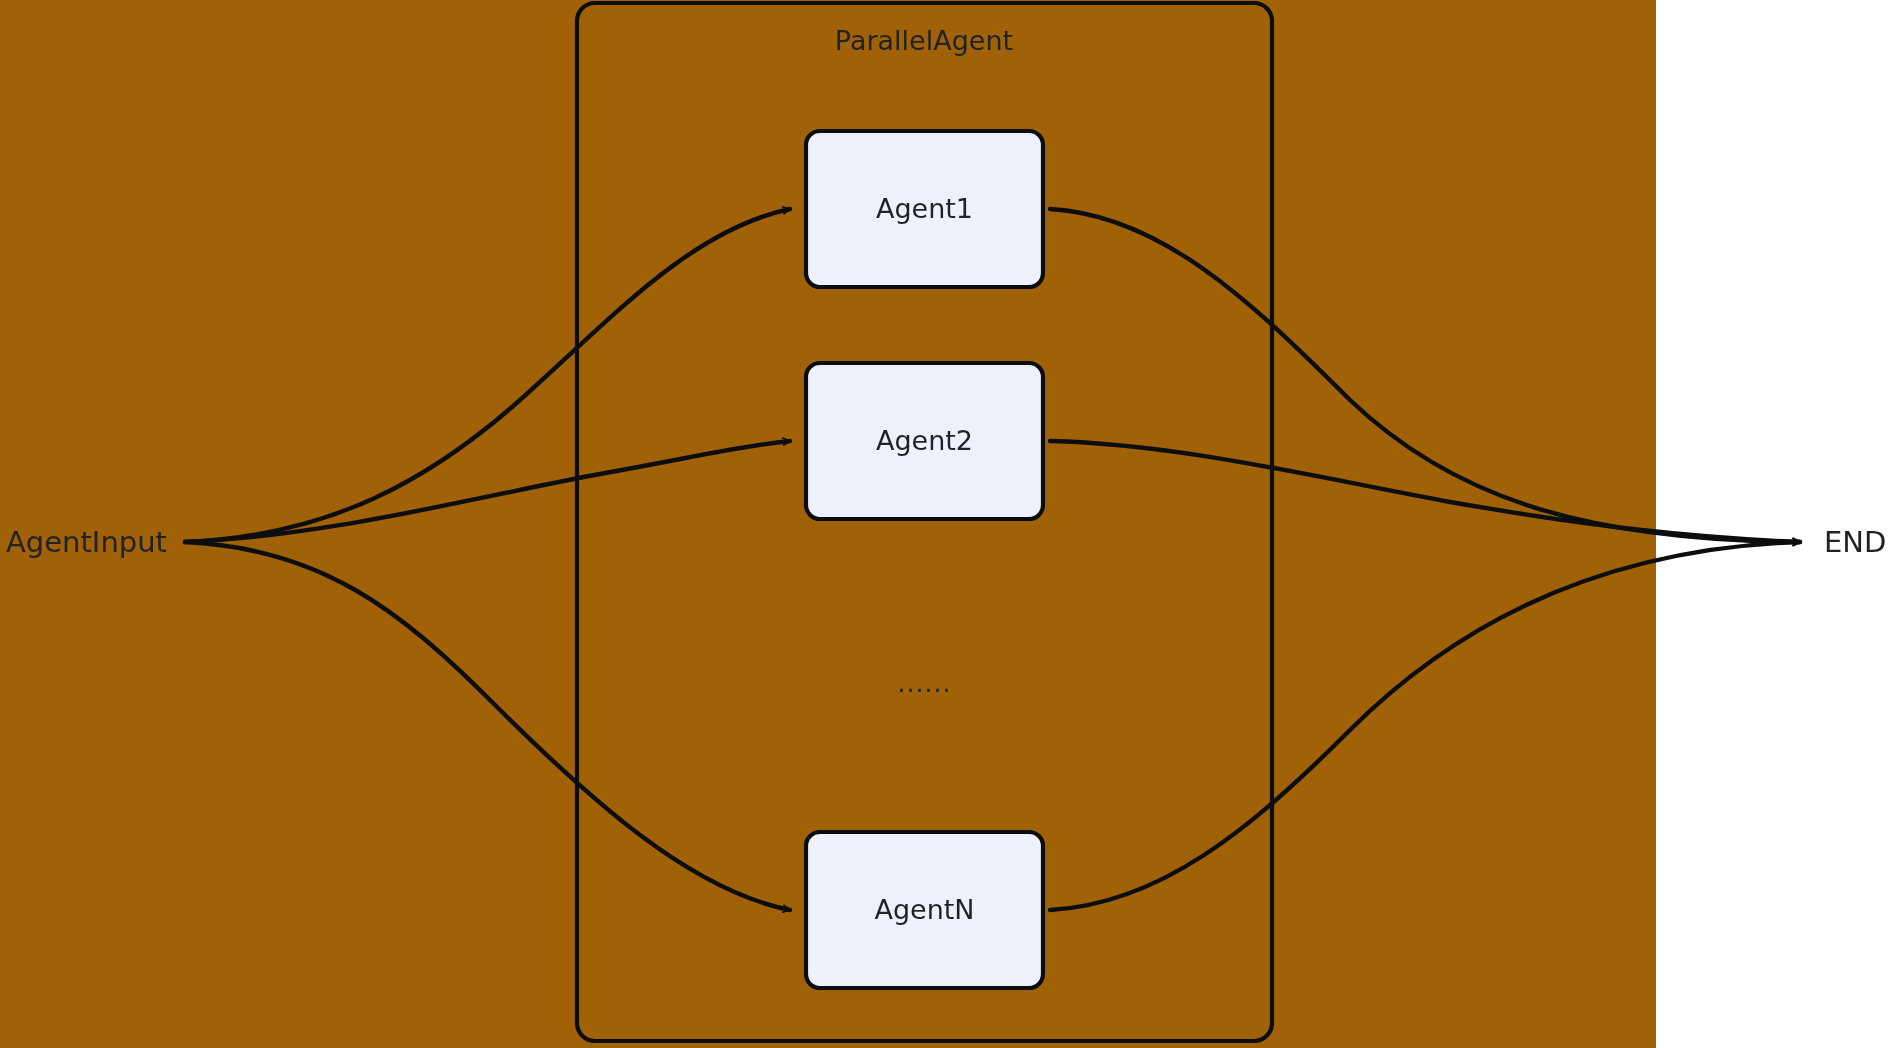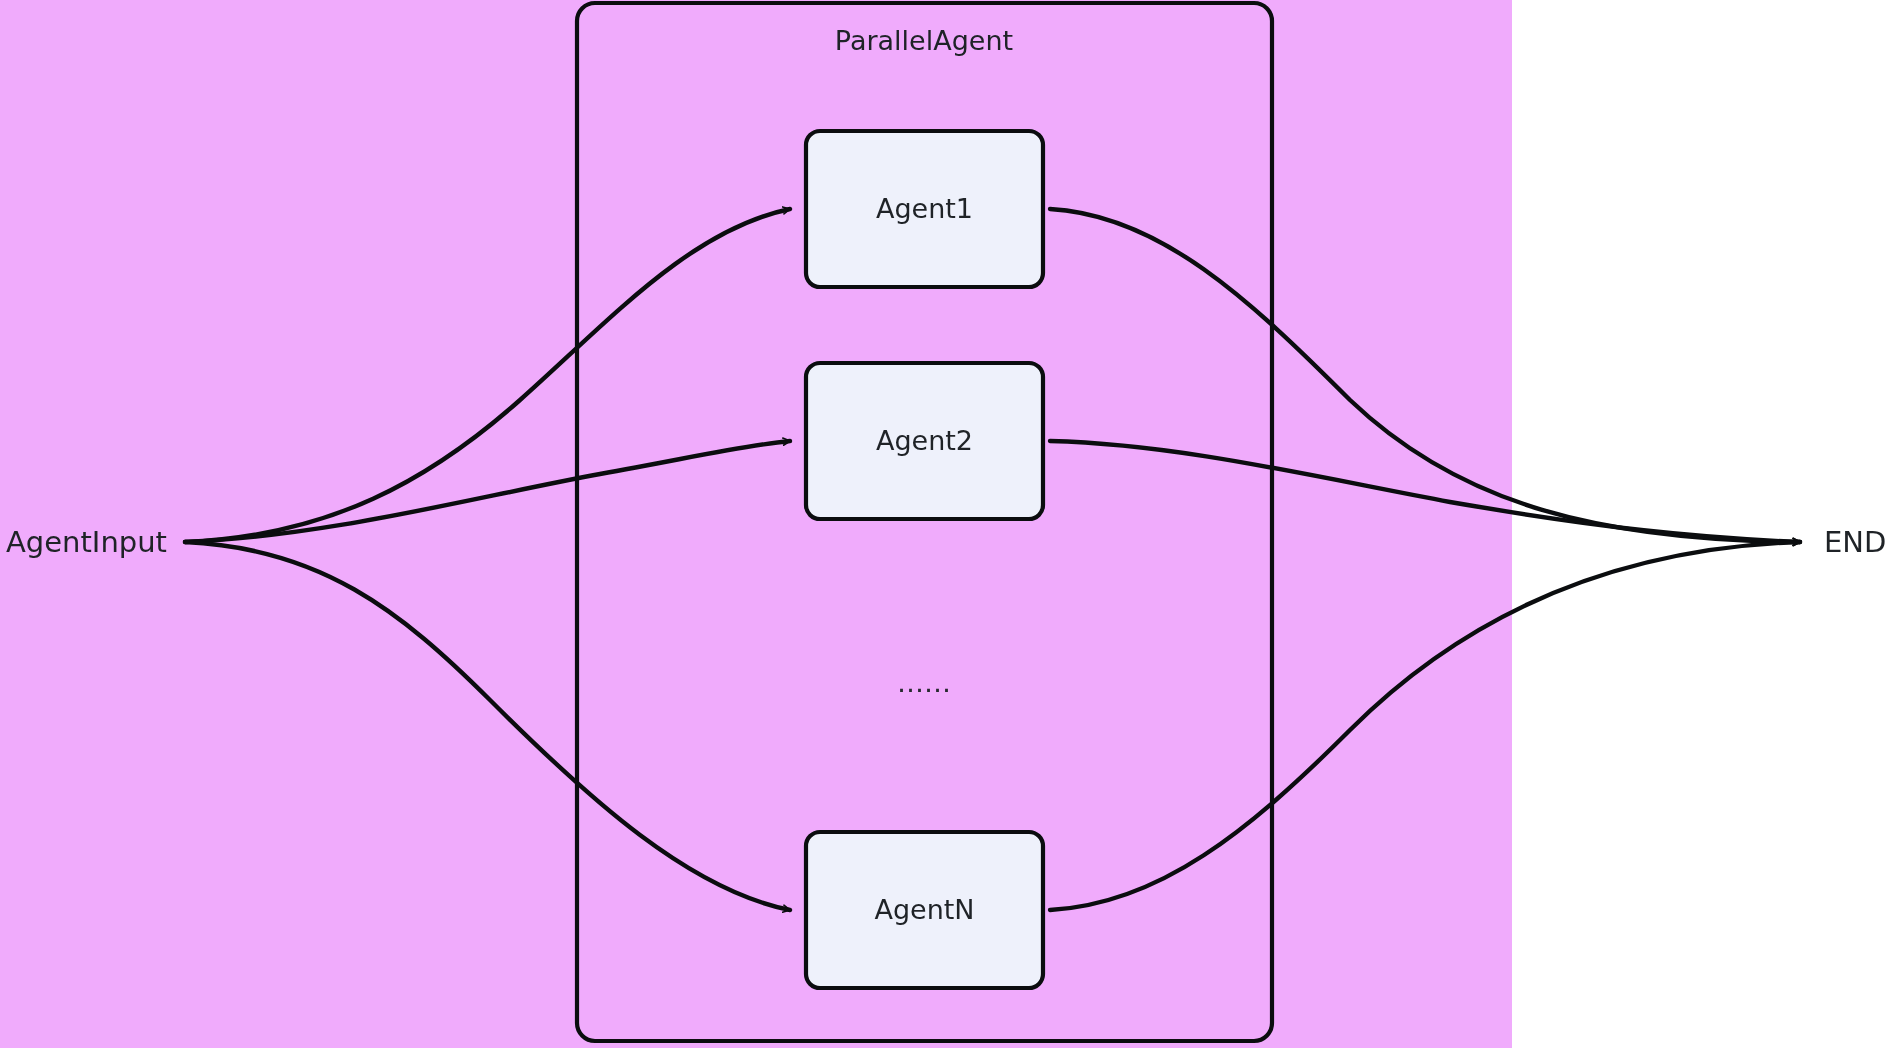--- a/index.html
+++ b/index.html
@@ -8,23 +8,23 @@
     background: #ffffff;
   }
   body {
     width: 1888px;
     height: 1048px;
     overflow: hidden;
     font-family: "DejaVu Sans", sans-serif;
   }
   #diagram-root {
     position: relative;
-    width: 1512px;
+    width: 1656px;
     height: 1048px;
-    background: #f0abfc;
+    background: #a16207;
   }
   svg.canvas {
     position: absolute;
     top: 0;
     left: 0;
     width: 1888px;
     height: 1048px;
     display: block;
   }
   .group-label {

